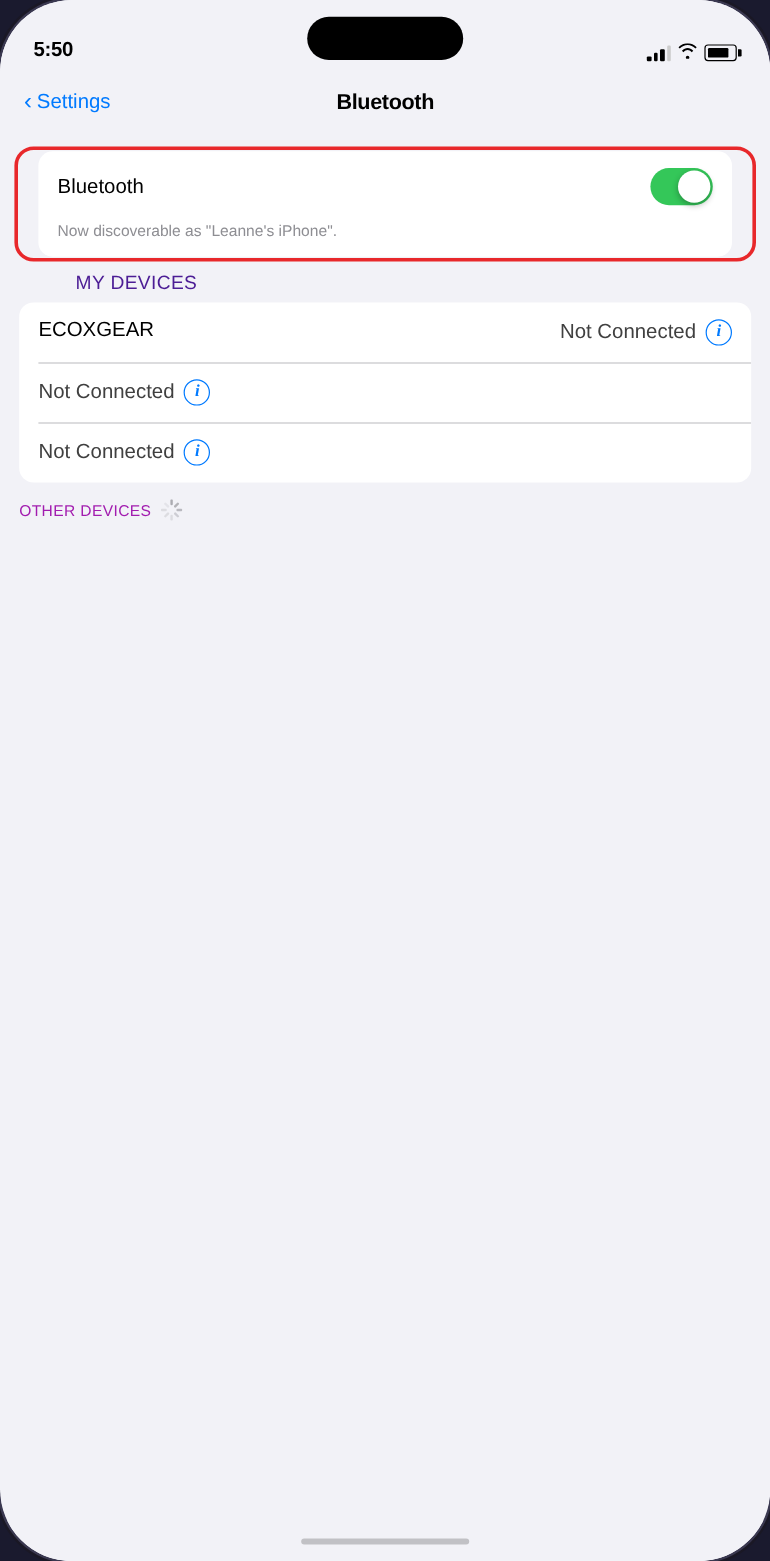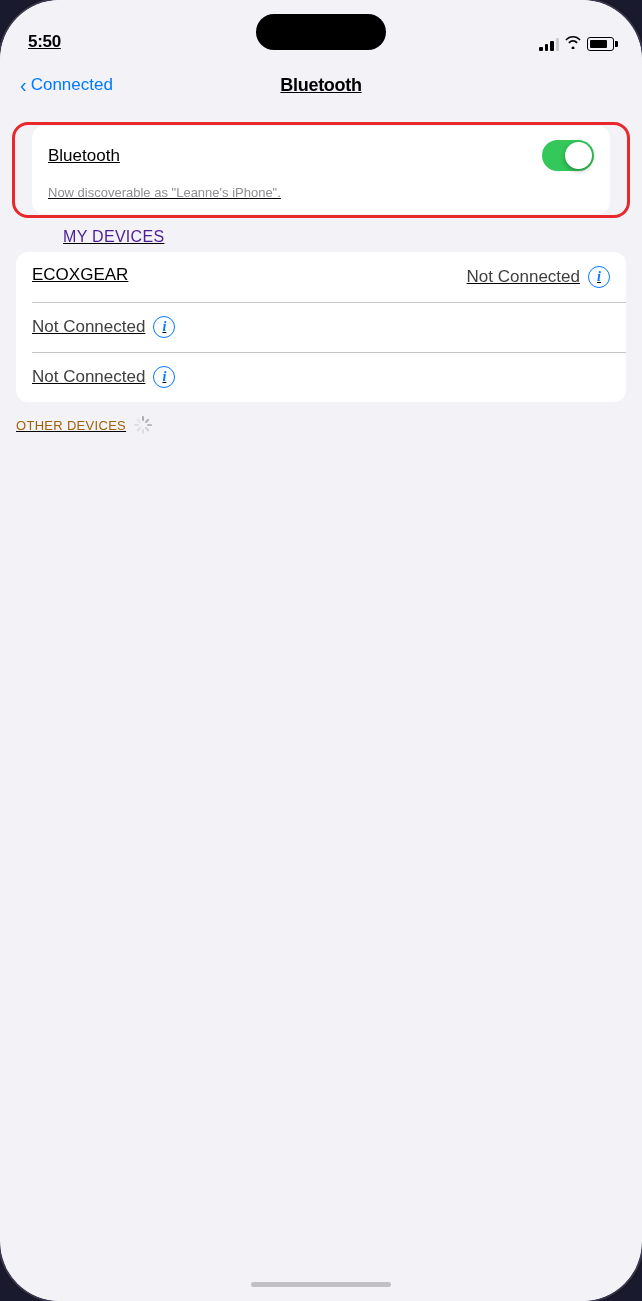--- a/index.html
+++ b/index.html
@@ -17,21 +17,20 @@
       width: 642px;
       height: 1301px;
       background: #2d2b3d;
       border-radius: 60px;
       position: relative;
       display: flex;
       flex-direction: column;
       align-items: center;
       box-shadow: 0 0 0 2px #3a3850, 0 0 0 4px #1a1825, inset 0 0 0 2px #4a4860;
       overflow: hidden;
-      text-decoration: underline;
     }
 
     
     .phone-frame::before {
       content: '';
       position: absolute;
       left: -6px;
       top: 220px;
       width: 5px;
       height: 60px;
@@ -327,21 +326,21 @@
     .other-devices-header {
       display: flex;
       align-items: center;
       gap: 8px;
       padding: 14px 16px 6px 16px;
     }
 
     .other-devices-label {
       font-size: 13px;
       font-weight: 400;
-      color: #a16207;
+      color: #a21caf;
       letter-spacing: 0.3px;
       text-transform: uppercase;
     }
 
     
     .spinner {
       display: inline-block;
       width: 18px;
       height: 18px;
       position: relative;
@@ -392,21 +391,21 @@
           <div class="battery-body">
             <div class="battery-fill"></div>
           </div>
         </div>
       </div>
     </div>
 
     <div class="nav-bar">
       <div class="nav-back">
         <span class="nav-back-chevron">‹</span>
-        <span>Connected</span>
+        <span>Settings</span>
       </div>
       <span class="nav-title">Bluetooth</span>
     </div>
 
     <div class="main-content">
 
       <div style="margin: 16px 16px 0 16px; position: relative;">
         <div class="highlight-box"></div>
         <div class="bluetooth-section">
           <div class="toggle-row">

